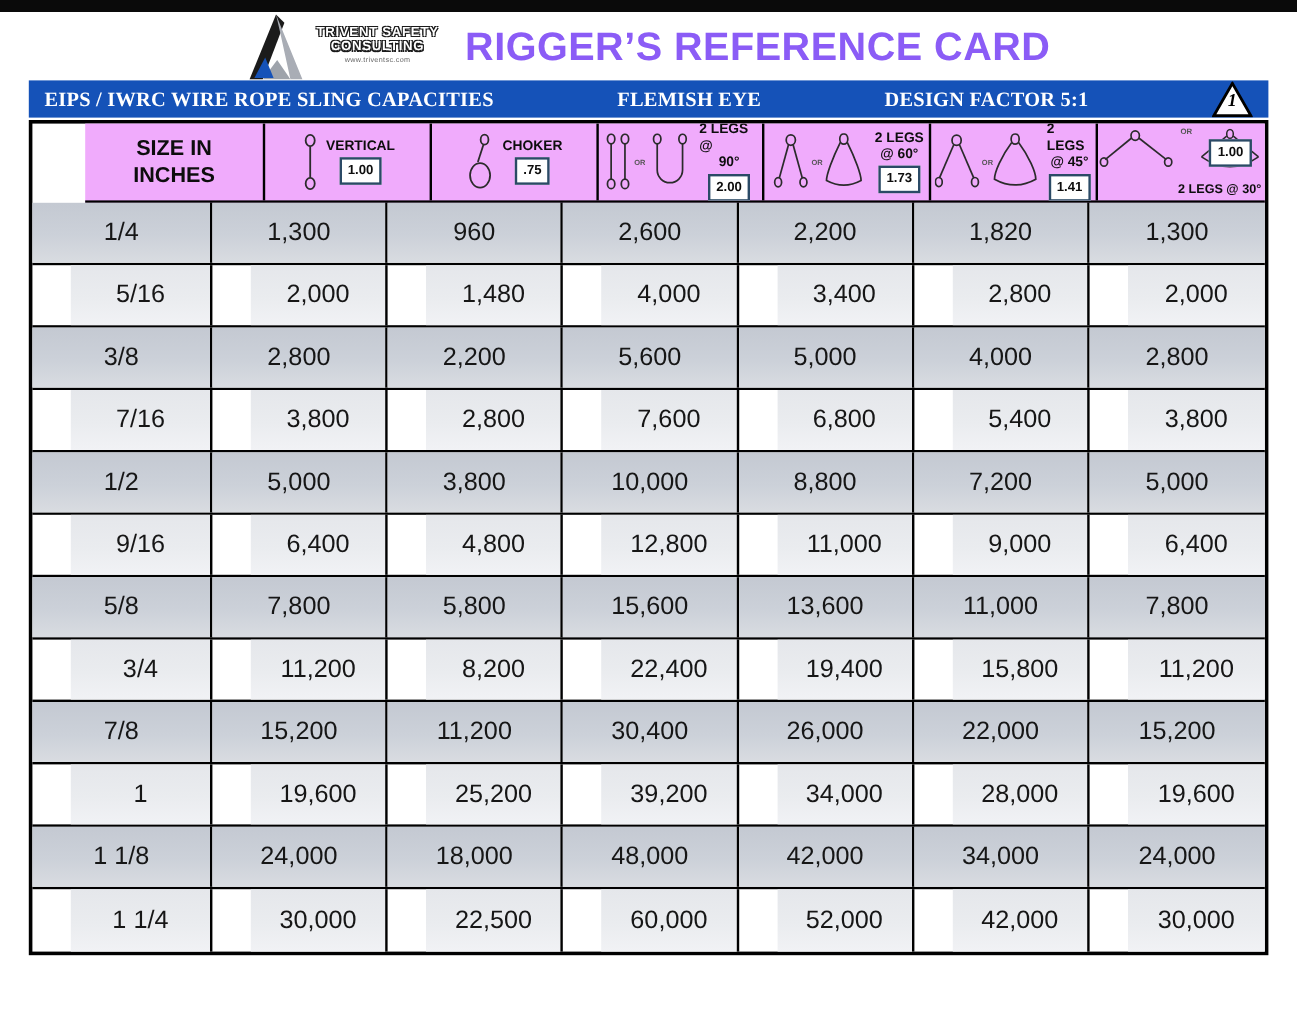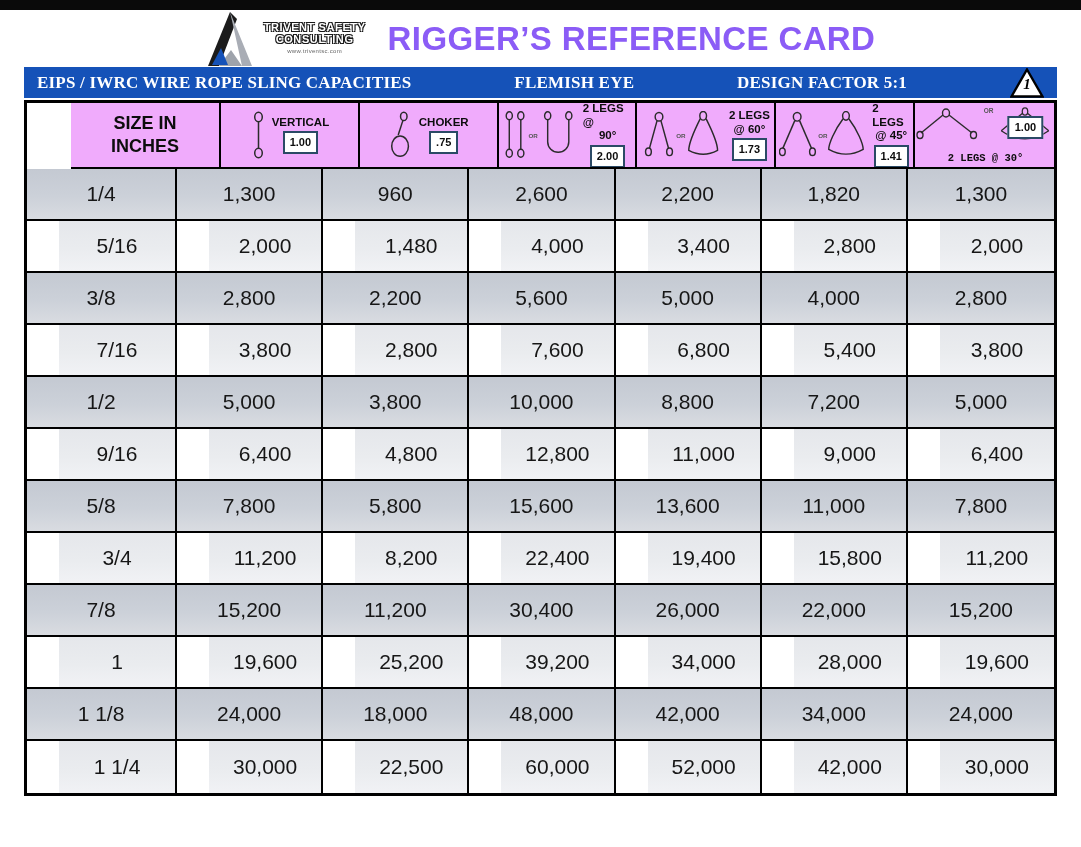--- a/index.html
+++ b/index.html
@@ -61,21 +61,21 @@
     font-size:11px;font-weight:bold;color:#0d0d0d;padding:0 5px;line-height:19px;
   }
   .or-txt{font-size:6.5px;font-weight:bold;color:#555;}
   .icon svg{display:block;}
 
   
   .col30{display:flex;flex-direction:column;justify-content:space-between;align-items:stretch;padding:4px 3px 3px;}
   .col30-top{display:flex;align-items:flex-start;justify-content:center;gap:3px;}
   .fan-wrap{position:relative;}
   .fan-wrap .factor-box{position:absolute;left:50%;top:9px;transform:translateX(-50%);margin:0;}
-  .col30-label{font-size:10.5px;font-weight:bold;color:#0d0d0d;text-align:center;padding-left:2px;white-space:nowrap;font-family:Liberation Mono, monospace;}
+  .col30-label{font-size:10.5px;font-weight:bold;color:#0d0d0d;text-align:right;padding-left:2px;white-space:nowrap;}
 
   
   .trow{height:52px;border-bottom:2.5px solid #000;}
   .trow:last-child{border-bottom:none;}
   .tcell{
     border-right:2px solid #000;
     display:flex;align-items:center;justify-content:center;
     font-size:21px;color:#161616;
   }
   .tcell:last-child{border-right:none;}

